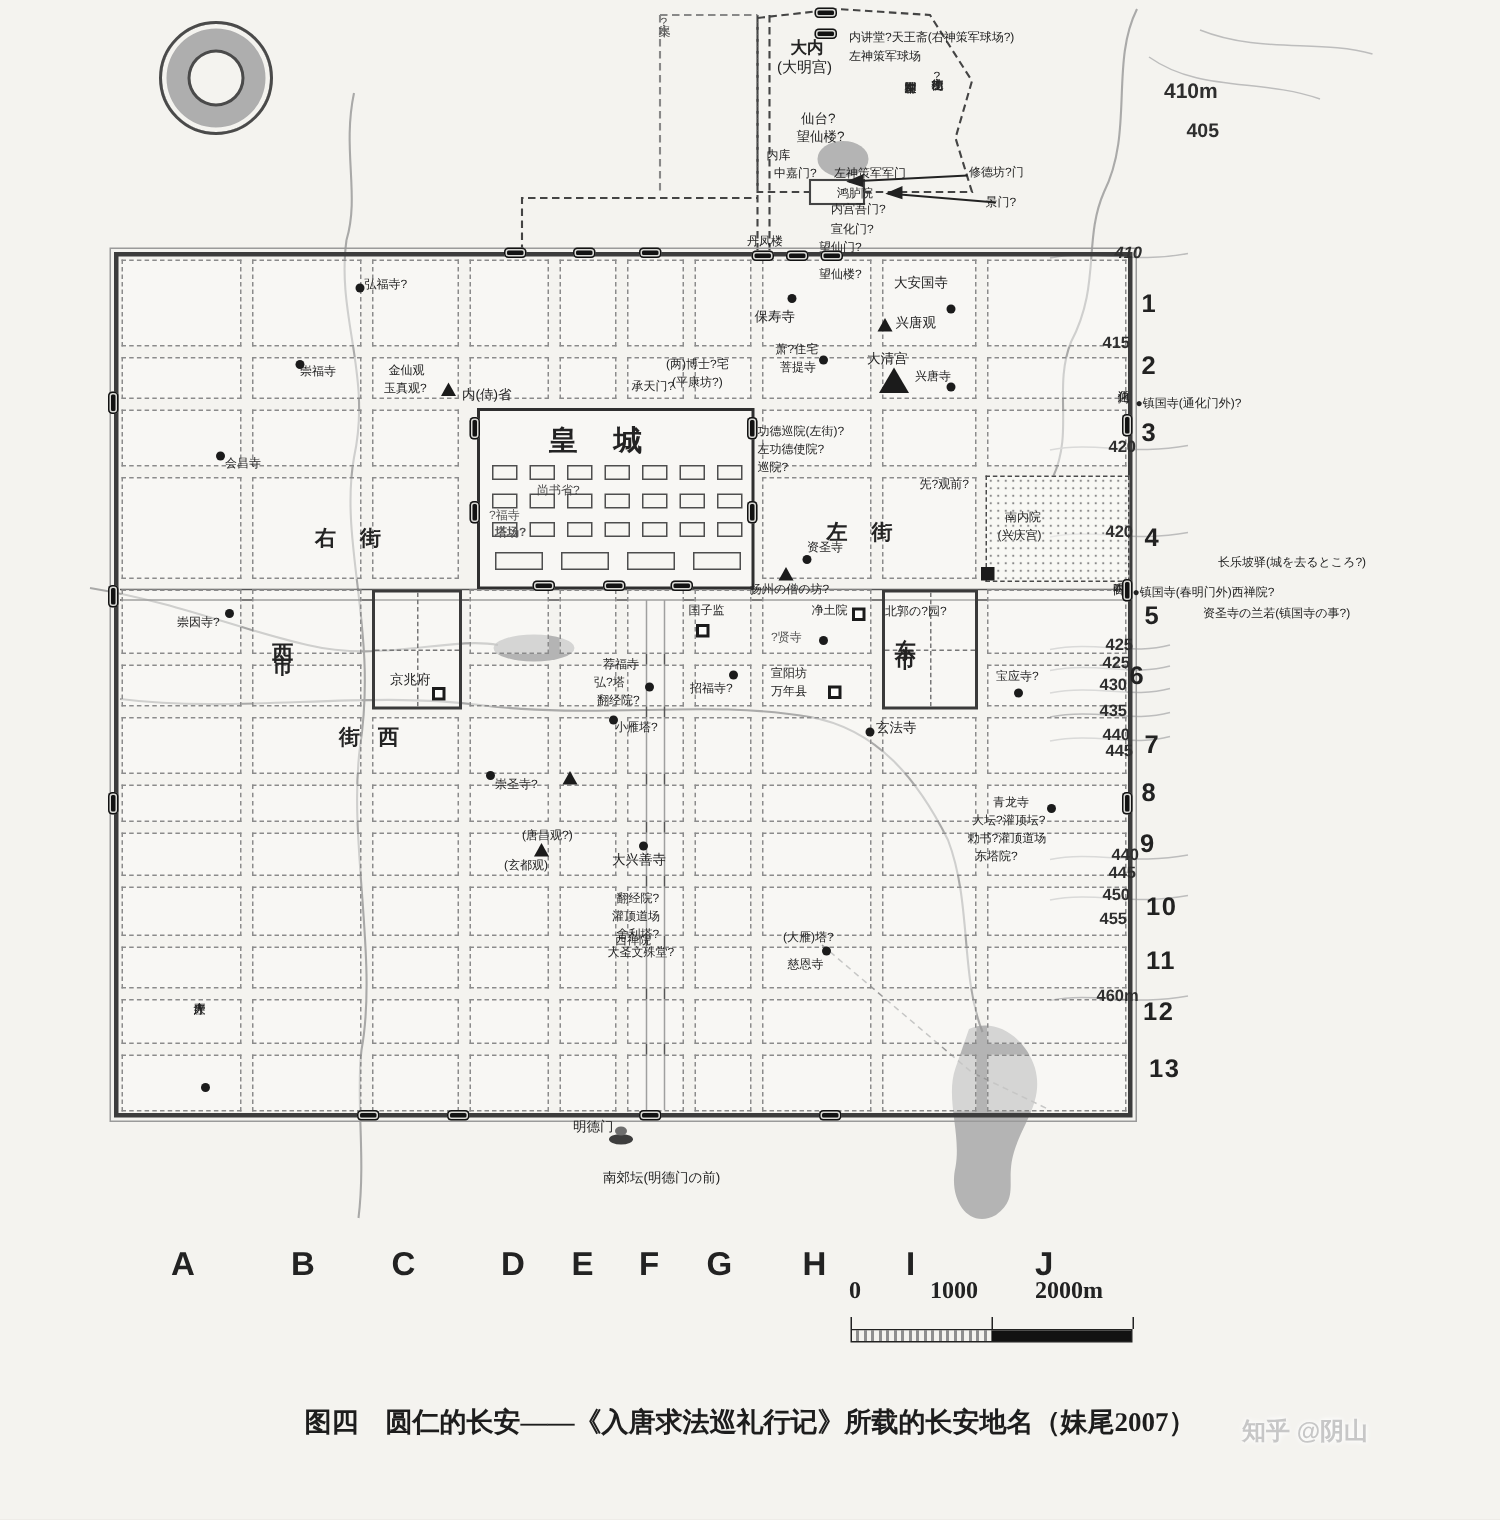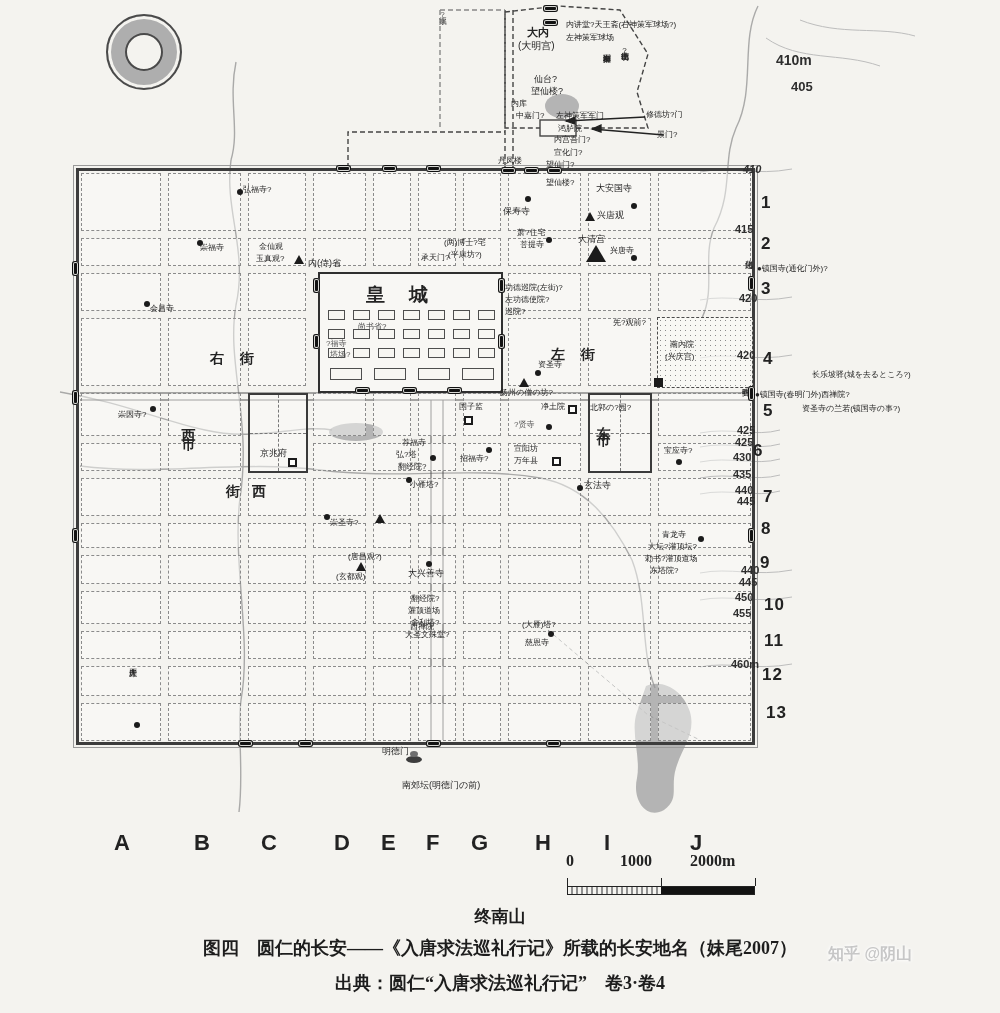--- a/index.html
+++ b/index.html
@@ -128,23 +128,21 @@
     <span class="tick-lbl t2">2000m</span>
     <div class="tk k0"></div>
     <div class="tk k1"></div>
     <div class="tk k2"></div>
     <div class="bar">
       <div class="h1"></div>
       <div class="h2"></div>
     </div>
   </div>
 
-  <div class="cap mountain">终南山</div>
   <div class="cap l1">图四　圆仁的长安——《入唐求法巡礼行记》所载的长安地名（妹尾2007）</div>
-  <div class="cap l2">出典：圆仁“入唐求法巡礼行记”　卷3·卷4</div>
   <div class="watermark">知乎 @阴山</div>
 
 <div class="cell" style="left: 81px; top: 173px; width: 80px; height: 58px;"></div>
     <div class="cell" style="left: 168px; top: 173px; width: 73px; height: 58px;"></div>
     <div class="cell" style="left: 248px; top: 173px; width: 58px; height: 58px;"></div>
     <div class="cell" style="left: 313px; top: 173px; width: 53px; height: 58px;"></div>
     <div class="cell" style="left: 373px; top: 173px; width: 38px; height: 58px;"></div>
     <div class="cell" style="left: 418px; top: 173px; width: 38px; height: 58px;"></div>
     <div class="cell" style="left: 463px; top: 173px; width: 38px; height: 58px;"></div>
     <div class="cell" style="left: 508px; top: 173px; width: 73px; height: 58px;"></div>
@@ -318,21 +316,21 @@
     <div class="lbl" style="left: 308px; top: 258px; font-size: 9px;">内(侍)省</div>
     <div class="lbl" style="left: 421px; top: 253px; font-size: 8px;">承天门?</div>
     <div class="lbl" style="left: 150px; top: 304px; font-size: 8px;">会昌寺</div>
     <div class="lbl b" style="left: 366px; top: 284px; font-size: 19px; letter-spacing: 24px;">皇城</div>
     <div class="lbl" style="left: 505px; top: 283px; font-size: 8px;">功德巡院(左街)?</div>
     <div class="lbl" style="left: 505px; top: 295px; font-size: 8px;">左功德使院?</div>
     <div class="lbl" style="left: 505px; top: 307px; font-size: 8px;">巡院?</div>
     <div class="lbl" style="left: 613px; top: 318px; font-size: 8px;">先?观前?</div>
     <div class="lbl" style="left: 358px; top: 322px; font-size: 8px; color: rgb(68, 68, 68);">尚书省?</div>
     <div class="lbl" style="left: 326px; top: 339px; font-size: 8px; color: rgb(85, 85, 85);">?福寺</div>
-    <div class="lbl" style="left: 330px; top: 350px; font-size: 8px; color: rgb(85, 85, 85);">塔场?</div>
+    <div class="lbl" style="left: 330px; top: 350px; font-size: 8px; color: rgb(85, 85, 85); font-weight: bold;">塔场?</div>
     <div class="lbl b" style="left: 210px; top: 350px; font-size: 14px; letter-spacing: 16px;">右街</div>
     <div class="lbl b" style="left: 551px; top: 346px; font-size: 14px; letter-spacing: 16px;">左街</div>
     <div class="lbl" style="left: 538px; top: 360px; font-size: 8px;">资圣寺</div>
     <div class="lbl" style="left: 541px; top: 402px; font-size: 8px;">净土院</div>
     <div class="lbl" style="left: 670px; top: 340px; font-size: 8px;">南内院</div>
     <div class="lbl" style="left: 665px; top: 352px; font-size: 8px;">(兴庆宫)</div>
     <div class="lbl v" style="left: 744px; top: 254px; font-size: 8px;">通化门</div>
     <div class="lbl" style="left: 757px; top: 264px; font-size: 8px;">●镇国寺(通化门外)?</div>
     <div class="lbl v" style="left: 741px; top: 382px; font-size: 8px;">春明门</div>
     <div class="lbl" style="left: 812px; top: 370px; font-size: 8px;">长乐坡驿(城を去るところ?)</div>

